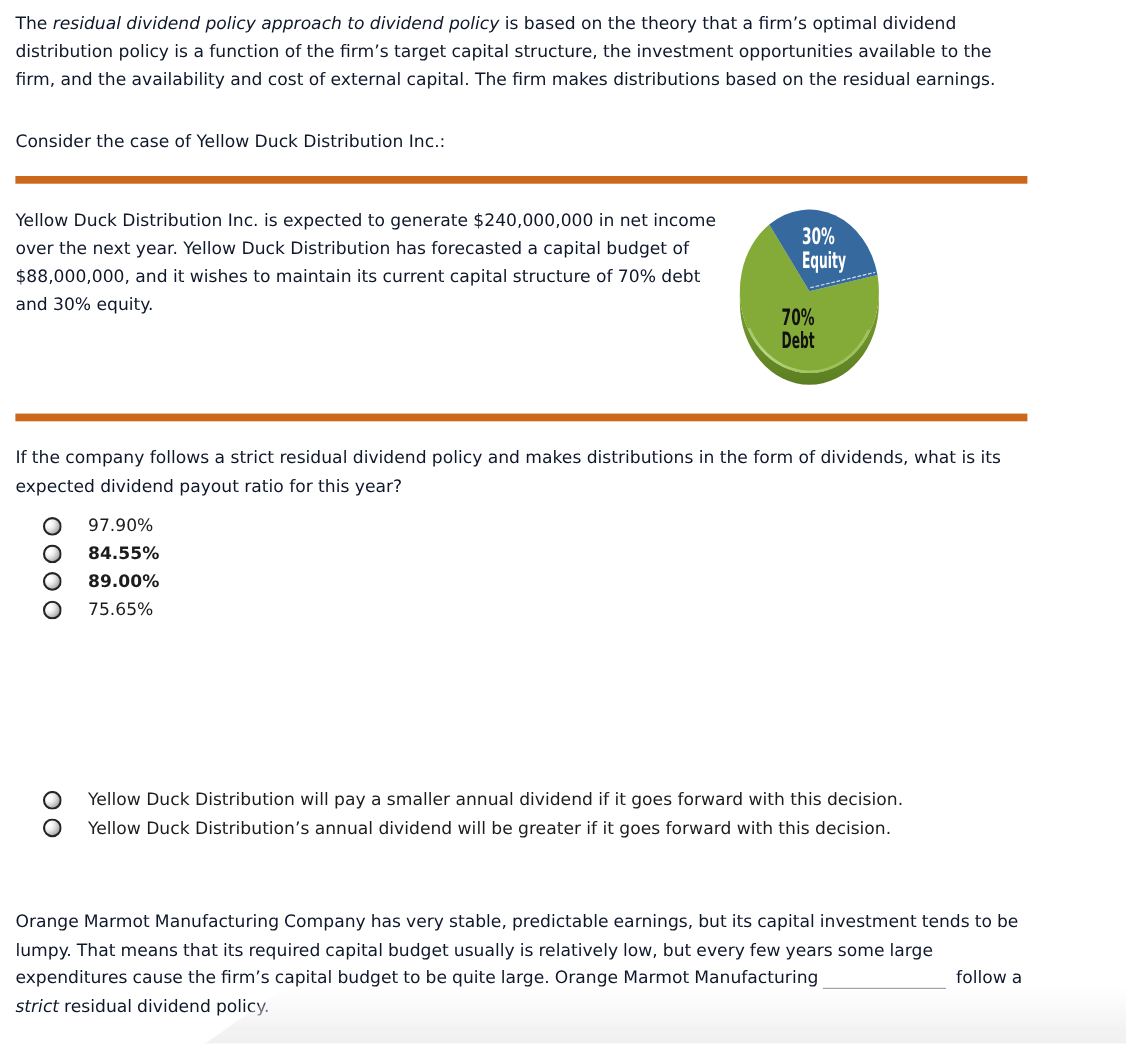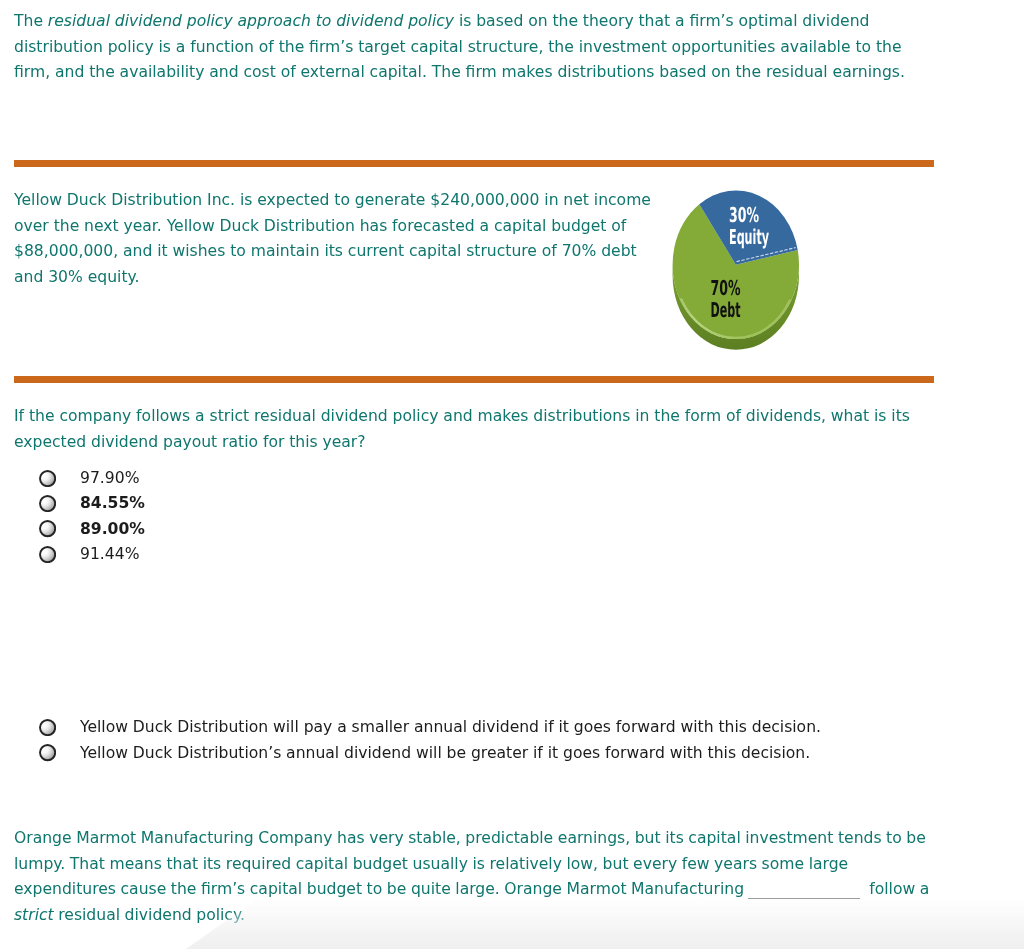--- a/index.html
+++ b/index.html
@@ -2,21 +2,21 @@
 <html><head>
 <meta charset="utf-8">
 <style>
   html,body{margin:0;padding:0;}
 
   body{width:1024px;height:949px;background:#ffffff;-webkit-font-smoothing:antialiased;
        font-family:"DejaVu Sans",sans-serif;
        font-size:15.6px;color:#1c1c1c;overflow:hidden;}
   .page{position:relative;width:1024px;height:949px;overflow:hidden;background:#fff;
         transform:translateZ(0);}
-  .para{position:absolute;font-size:15.6px;line-height:25.6px;color:#0f766e;word-spacing:-0.1px;
+  .para{position:absolute;font-size:15.6px;line-height:25.6px;color:#0f172a;word-spacing:-0.1px;
         transform:translateZ(0);}
   .rule{position:absolute;background:#cb681c;height:7px;left:14px;}
   em{font-style:italic;}
   .opt-row{position:absolute;display:flex;align-items:center;height:18px;transform:translateZ(0);gap:11px;}
   .radio{width:17.4px;height:17.4px;border-radius:50%;flex:0 0 auto;display:block;}
   .opt-label{font-size:15.6px;line-height:17px;color:#1c1c1c;white-space:nowrap;word-spacing:-0.1px;}
   .blank{display:inline-block;width:112px;border-bottom:1px solid #9a9a9a;
          vertical-align:baseline;position:relative;top:5px;margin-left:-1px;margin-right:5px;}
   .bottomfade{position:absolute;left:0;right:0;bottom:0;height:52px;pointer-events:none;
      background:linear-gradient(to bottom, rgba(240,240,241,0) 0%, rgba(240,240,241,0.45) 45%,
@@ -26,20 +26,21 @@
   .pielbl{font-family:"DejaVu Sans Condensed","DejaVu Sans",sans-serif;font-weight:bold;
           font-size:20.5px;text-rendering:geometricPrecision;}
 </style>
 </head>
 <body>
 
 <div class="page">
 
   <div class="para" id="intro" style="left:14px;top:9px;width:912px;"><span>The </span><em>residual dividend policy approach to dividend policy</em><span> is based on the theory that a firm’s optimal dividend distribution policy is a function of the firm’s target capital structure, the investment opportunities available to the firm, and the availability and cost of external capital. The firm makes distributions based on the residual earnings.</span></div>
 
+  <div class="para" id="consider" style="left:14px;top:117px;width:912px;">Consider the case of Yellow Duck Distribution Inc.:</div>
 
   <div class="rule" id="rule1" style="top:160px;width:920px;"></div>
 
   <div class="para" id="scenario" style="left:14px;top:188px;width:650px;">Yellow Duck Distribution Inc. is expected to generate $240,000,000 in net income over the next year. Yellow Duck Distribution has forecasted a capital budget of $88,000,000, and it wishes to maintain its current capital structure of 70% debt and 30% equity.</div>
 
   <div id="chart-wrap" style="position:absolute;left:663px;top:182px;width:152px;height:178px;">
     <svg width="152" height="178" viewBox="663 182 152 178">
       <defs>
         <linearGradient id="sideGreen" gradientUnits="userSpaceOnUse" x1="0" y1="262" x2="0" y2="352">
           <stop offset="0%" stop-color="#7aa132"></stop>
@@ -146,21 +147,21 @@
                 <stop offset="0%" stop-color="#ffffff"></stop>
                 <stop offset="26%" stop-color="#fafafa"></stop>
                 <stop offset="48%" stop-color="#e6e6e6"></stop>
                 <stop offset="70%" stop-color="#c6c6c6"></stop>
                 <stop offset="87%" stop-color="#aaaaaa"></stop>
                 <stop offset="100%" stop-color="#979797"></stop>
               </radialGradient>
             </defs>
             <circle cx="8.6" cy="8.6" r="7.6" fill="url(#rg3)" stroke="#242424" stroke-width="1.9"></circle>
           </svg></span>
-        <span class="opt-label" style="margin-left: 12.8px;">91.44%</span>
+        <span class="opt-label" style="margin-left: 12.8px;">75.65%</span>
       </div>
     </div>
 
 
   <div id="q2opts">
       <div class="opt-row" style="left: 38.8px; top: 718.8px;">
         <span class="radio"><svg viewBox="0 0 17.4 17.4" width="17.4" height="17.4" aria-hidden="true">
             <defs>
               <radialGradient id="rg4" cx="0.28" cy="0.32" r="0.78">
                 <stop offset="0%" stop-color="#ffffff"></stop>

